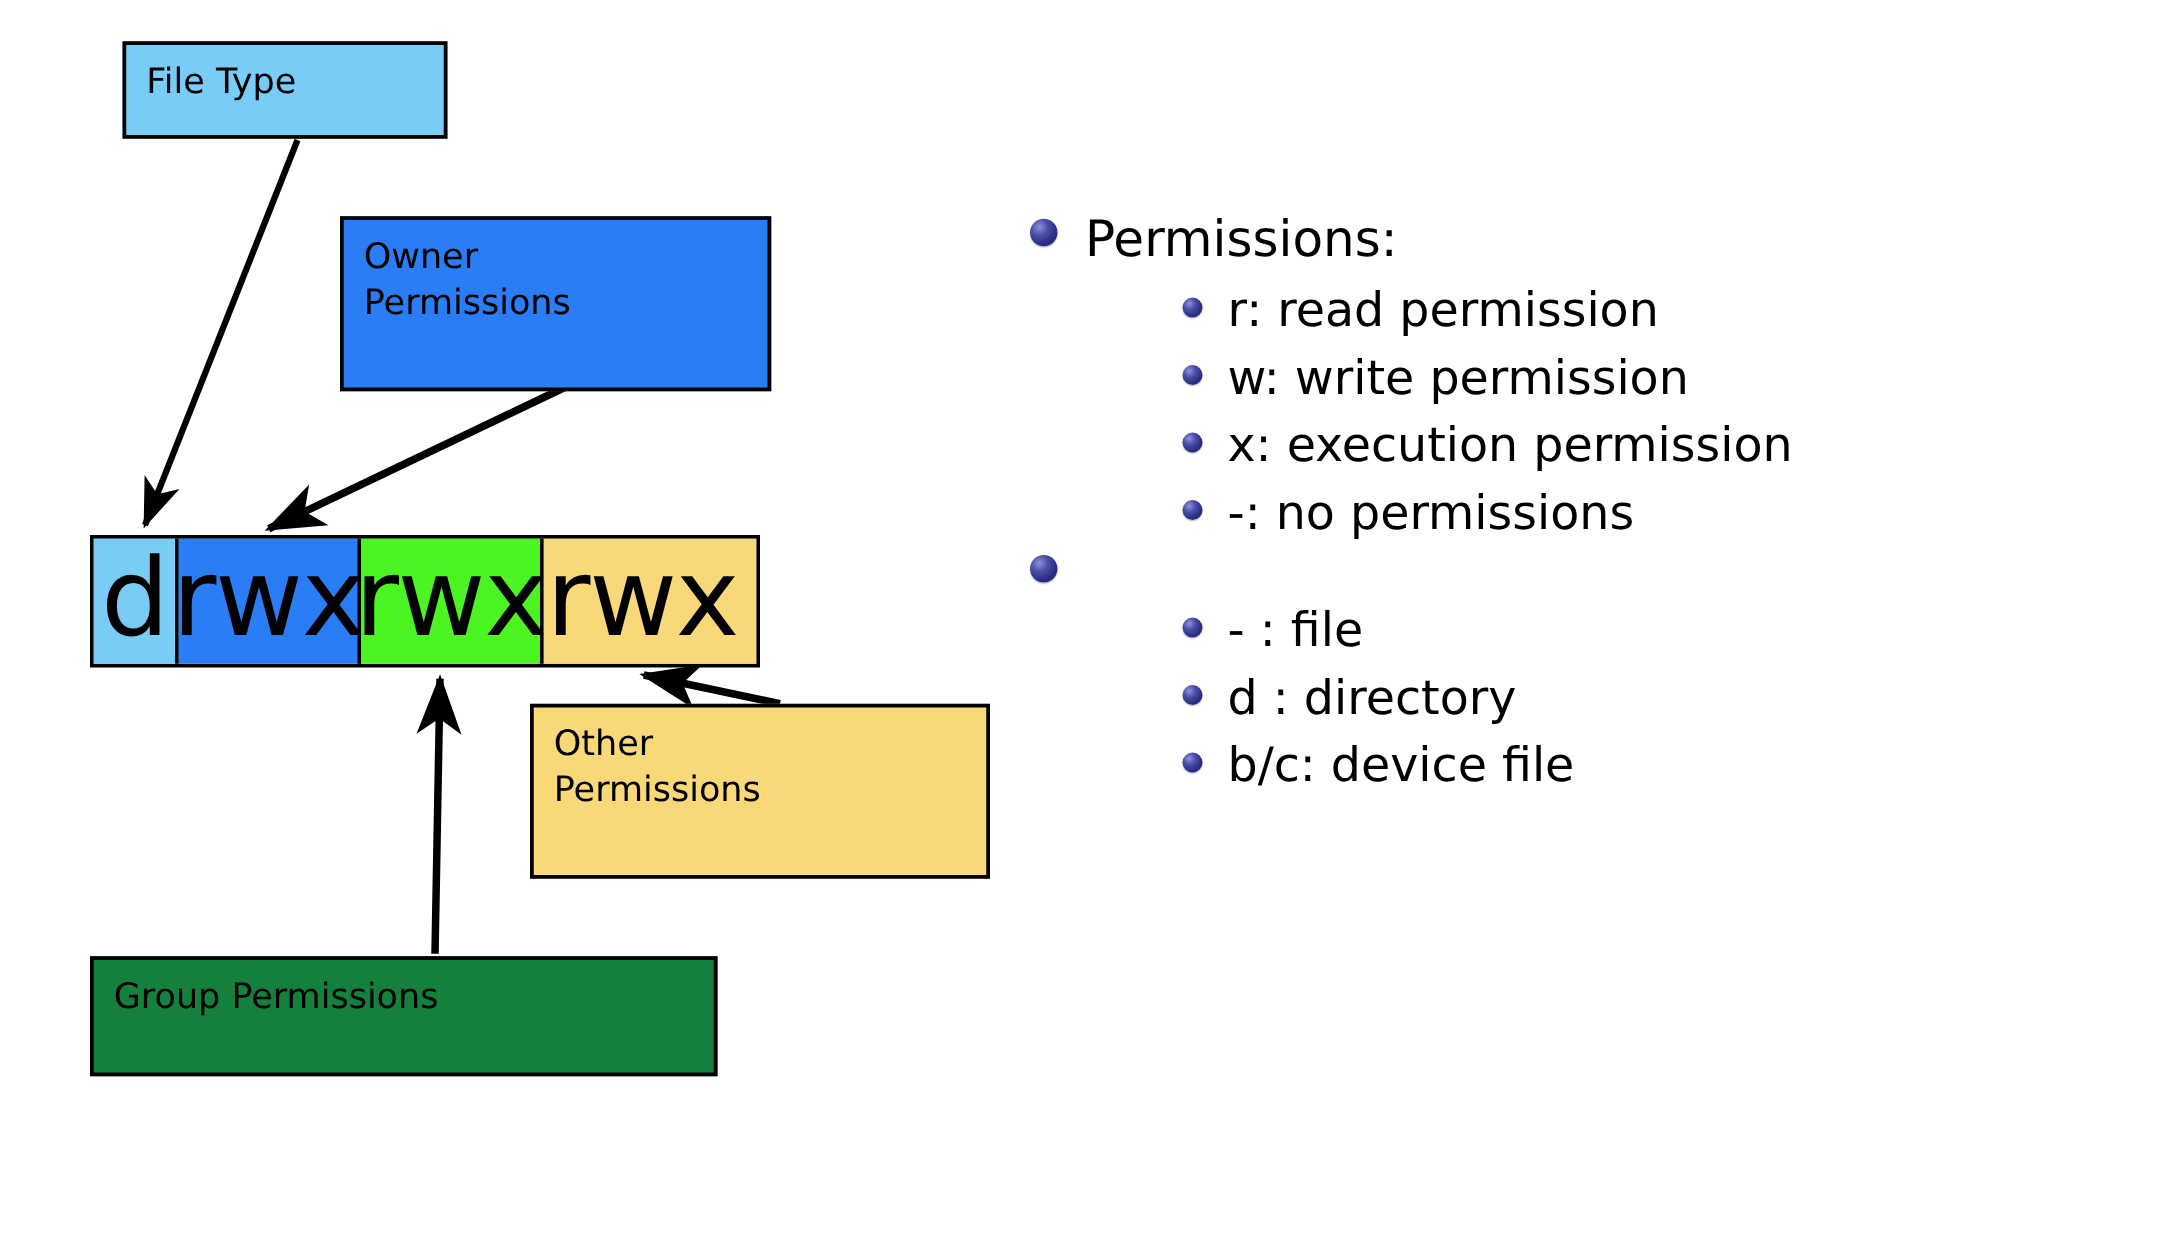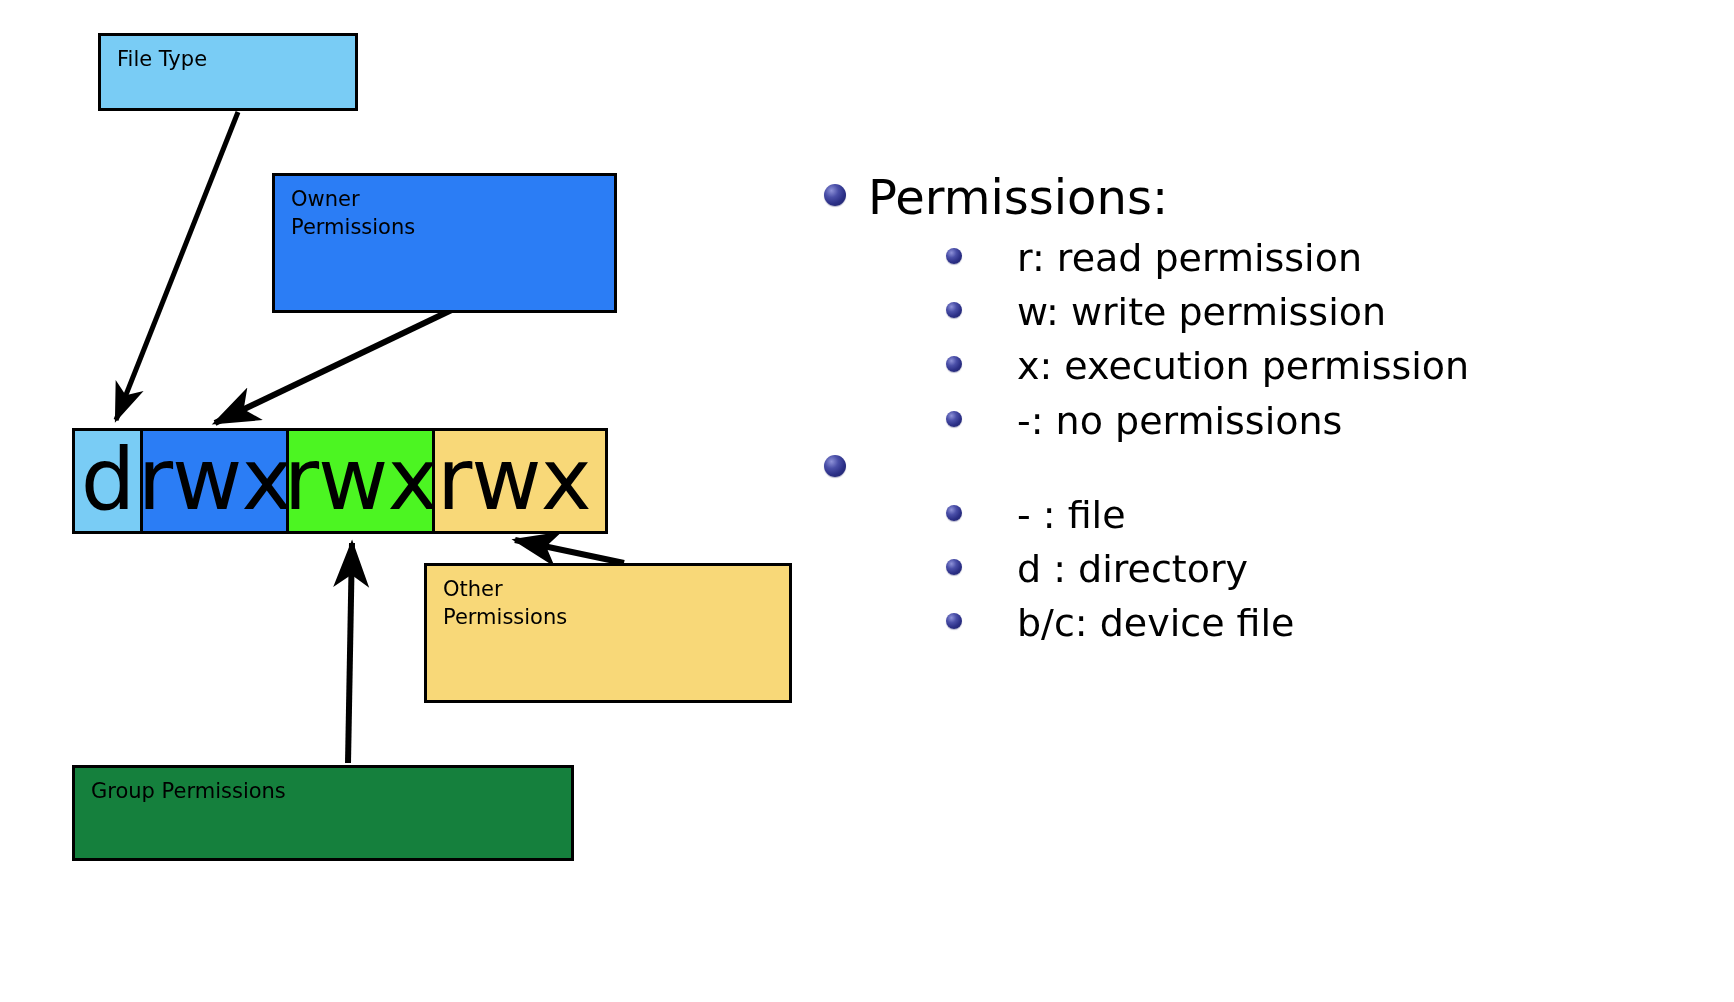--- a/index.html
+++ b/index.html
@@ -35,21 +35,21 @@
 
   
   .callout {
     position: absolute;
     box-sizing: border-box;
     border: 3px solid #000000;
     display: flex;
     flex-direction: column;
     justify-content: flex-start;
     padding: 10px 16px 8px 16px;
-    font-size: 21px;
+    font-size: 28px;
     line-height: 1.33;
     color: #000000;
     white-space: pre-line;
   }
 
   #box-file-type {
     left: 98px;  top: 33px;
     width: 260px; height: 78px;
     background: #79ccf5;
   }
@@ -113,21 +113,20 @@
     align-items: baseline;
     white-space: pre;
   }
   .bullet-row.level-1 {
     margin-left: 0;
     margin-bottom: 4px;
   }
   .bullet-row.level-2 {
     margin-left: 122px;
     margin-bottom: 2px;
-    gap: 35px;
   }
   .bullet-dot {
     display: inline-block;
     flex: 0 0 auto;
     border-radius: 50%;
     background: radial-gradient(circle at 34% 30%, #8e92d8 0%, #4a4fa8 32%, #2b2f86 62%, #1b1f62 100%);
     box-shadow: 0 1px 1px rgba(120,120,160,0.55);
   }
   .level-1 .bullet-dot {
     width: 22px; height: 22px;
@@ -138,21 +137,21 @@
   .level-2 .bullet-dot {
     width: 16px; height: 16px;
     margin-right: 20px;
     position: relative;
     top: -7px;
   }
   .bullet-text {
     font-family: "DejaVu Sans", sans-serif;
     color: #000000;
   }
-  .level-1 .bullet-text { font-size: 48px; line-height: 1.30; }
+  .level-1 .bullet-text { font-size: 40px; line-height: 1.30; }
   .level-2 .bullet-text { font-size: 38px; line-height: 1.37; }
   .spacer-small { height: 14px; }
 </style>
 </head>
 <body>
 
 <div id="canvas">
 
   <svg id="arrow-layer" viewBox="0 0 1734 1002" width="1734" height="1002" xmlns="http://www.w3.org/2000/svg">
     <defs>

